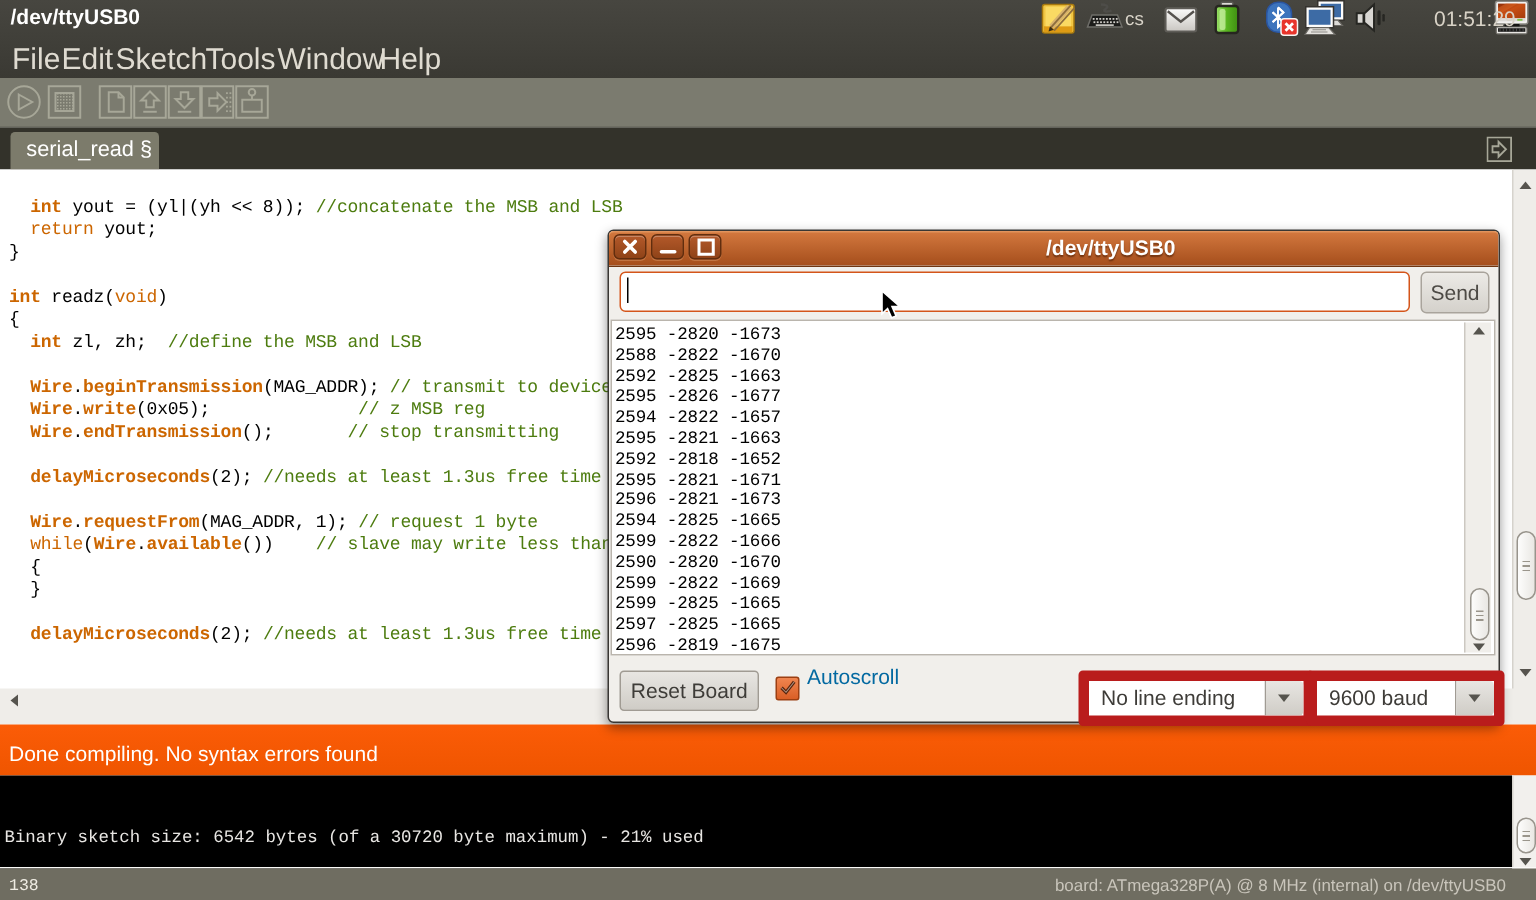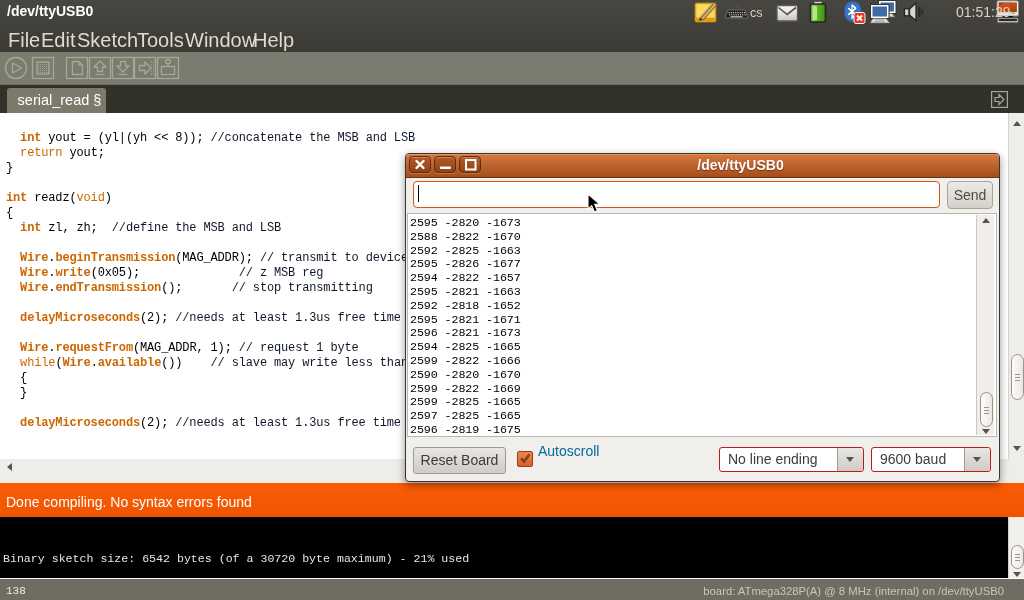--- a/index.html
+++ b/index.html
@@ -12,21 +12,21 @@
 
 #toolbar{left:0;top:52px;width:1024px;height:32px;background:#7b7b6f;border-bottom:1px solid #6e6e63;}
 
 #tabbar{left:0;top:85px;width:1024px;height:28px;background:#33322a;}
 #tab{left:7px;top:3px;width:99px;height:25px;background:#7c7b6b;border-radius:3px 3px 0 0;color:#ffffff;font-size:14.5px;text-align:center;text-indent:6px;line-height:24px;}
 
 #editor{left:0;top:113px;width:1008px;height:346px;background:#fff;overflow:hidden;}
 #code{position:absolute;left:6px;top:18px;margin:0;font-family:"Liberation Mono",monospace;font-size:12px;line-height:15px;letter-spacing:-0.15px;color:#000;white-space:pre;}
 .kw{color:#cc6600;font-weight:bold;}
 .kw2{color:#cc6600;}
-.cm{color:#0f172a;}
+.cm{color:#4d7c0f;}
 
 #edvs{left:1008px;top:113px;width:16px;height:357px;background:#efede9;border-left:1px solid #d6d3cd;}
 
 #edhs{left:0;top:459px;width:1024px;height:24px;background:#efede9;}
 
 #obar{left:0;top:483px;width:1024px;height:34px;background:linear-gradient(#fb5c07,#ef5500);color:#fff;font-size:14px;}
 #obar span{position:absolute;left:6px;top:11px;}
 
 #console{left:0;top:517px;width:1008px;height:70px;background:#000;color:#e8e6e3;font-family:"Liberation Mono",monospace;font-size:11.6px;}
 #console span{position:absolute;left:3px;top:35px;letter-spacing:0;}
@@ -47,21 +47,21 @@
 #sinput{left:7px;top:27px;width:525px;height:25px;background:#fff;border:1px solid #d4551a;border-radius:4px;}
 #scaret{left:12px;top:31px;width:1px;height:17px;background:#000;}
 #sendbtn{left:541px;top:27px;width:44px;height:26px;background:linear-gradient(#eceae6,#d4d1cb);border:1px solid #a9a49c;border-radius:4px;color:#4d4a45;font-size:14px;text-align:center;line-height:26px;}
 #sdata{left:1px;top:59px;width:590px;height:224px;background:#fff;border:1px solid #bab5ad;box-sizing:border-box;text-align:center;}
 #srows{position:absolute;left:2px;top:3px;margin:0;font-family:"Liberation Mono",monospace;font-size:11.7px;line-height:13.8px;letter-spacing:-0.1px;color:#000;white-space:pre;}
 #svs{position:absolute;right:2px;top:1px;width:17px;height:220px;background:#f0eeea;border-left:1px solid #ccc8c1;}
 
 #rstbtn{left:7px;top:293px;width:91px;height:25px;background:linear-gradient(#e8e6e2,#cfccc6);border:1px solid #a09b93;border-radius:3px;color:#3e3c38;font-size:14px;text-align:center;line-height:25px;}
 #chk{left:111px;top:297px;width:14px;height:14px;background:linear-gradient(#ef8550,#da5f26);border:1px solid #9c3f12;border-radius:2px;}
 #chklbl{left:132px;top:289px;font-size:14px;color:#0369a1;}
-.combo{background:#fff;border:1px solid #b91c1c;border-radius:3px;height:23px;}
+.combo{background:#fff;border:7px solid #b91c1c;border-radius:3px;height:23px;}
 .combo .txt{position:absolute;left:8px;top:3px;font-size:14px;color:#3e3c38;white-space:nowrap;}
 .combo .btn{position:absolute;right:0;top:0;width:25px;height:23px;background:linear-gradient(#e8e6e2,#cfccc6);border-left:1px solid #a09b93;border-radius:0 3px 3px 0;}
 </style></head>
 <body>
 <div id="screen">
 
   <div id="topbar" class="abs">
     <span id="wtitle" class="abs">/dev/ttyUSB0</span>
     <span class="abs menu" style="left:8px;">File</span>
     <span class="abs menu" style="left:41px;">Edit</span>

